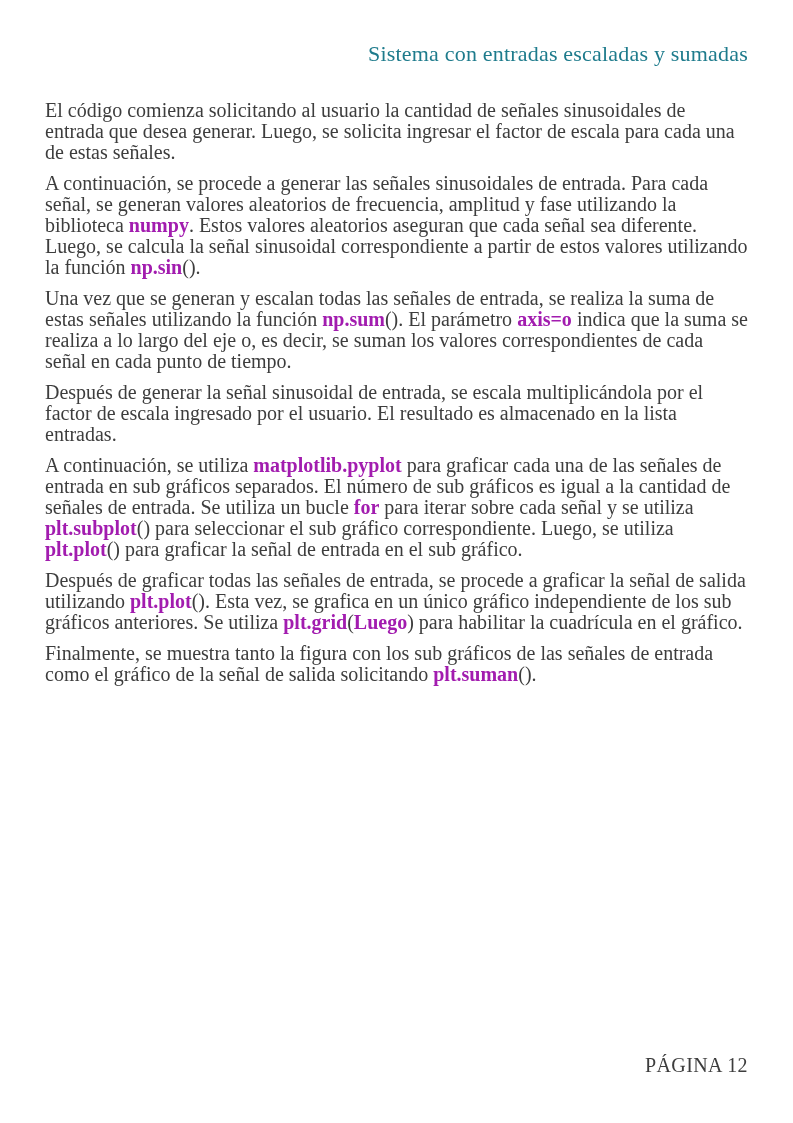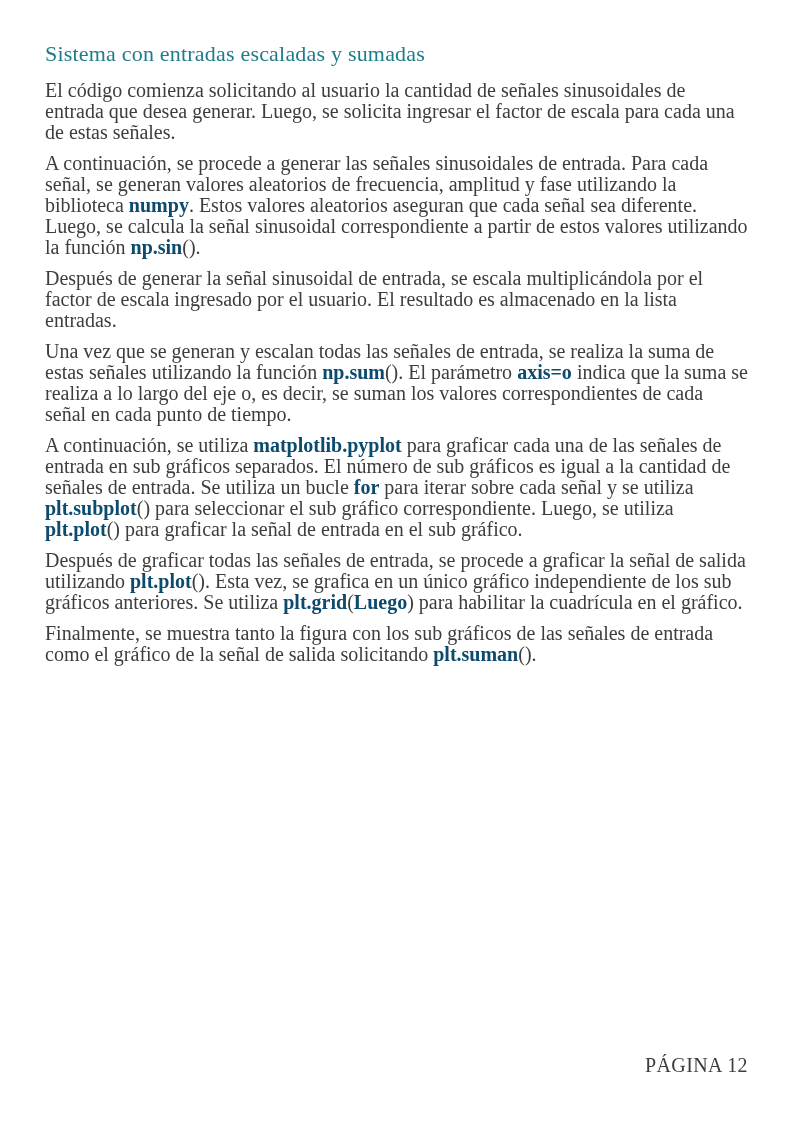--- a/index.html
+++ b/index.html
@@ -12,51 +12,52 @@
     padding: 40px 45px 0 45px;
     font-family: "Liberation Serif", serif;
     overflow: hidden;
   }
   h1.doc-title {
     font-family: "Liberation Serif", serif;
     font-weight: normal;
     font-size: 22px;
     line-height: 28px;
     color: #1e7b8c;
-    margin: 0 0 12px 0;
+    margin: 0 0 32px 0;
     letter-spacing: 0.2px;
+    text-align: right;
   }
   .body-paragraphs p {
     font-size: 20px;
     line-height: 21px;
     color: #3d3d3d;
     margin: 0 0 10px 0;
     text-align: left;
   }
-  .body-paragraphs p b { font-weight: bold; color: #0c4a6e; }
+  .body-paragraphs p b { font-weight: bold; color: #a21caf; }
   .page-footer {
     position: absolute;
     right: 45px;
     bottom: 46px;
     font-size: 20px;
     color: #3d3d3d;
     letter-spacing: 0.4px;
   }
 </style>
 </head>
 <body>
 
 <div class="page">
   <h1 class="doc-title">Sistema con entradas escaladas y sumadas</h1>
 
   <div class="body-paragraphs" id="paragraphs">
       <p><span>El código comienza solicitando al usuario la cantidad de señales sinusoidales de entrada que desea generar. Luego, se solicita ingresar el factor de escala para cada una de estas señales.</span></p>
       <p><span>A continuación, se procede a generar las señales sinusoidales de entrada. Para cada señal, se generan valores aleatorios de frecuencia, amplitud y fase utilizando la biblioteca </span><b>numpy</b><span>. Estos valores aleatorios aseguran que cada señal sea diferente. Luego, se calcula la señal sinusoidal correspondiente a partir de estos valores utilizando la función </span><b>np.sin</b><span>().</span></p>
+      <p><span>Una vez que se generan y escalan todas las señales de entrada, se realiza la suma de estas señales utilizando la función </span><b>np.sum</b><span>(). El parámetro </span><b>axis=o</b><span> indica que la suma se realiza a lo largo del eje o, es decir, se suman los valores correspondientes de cada señal en cada punto de tiempo.</span></p>
       <p><span>Después de generar la señal sinusoidal de entrada, se escala multiplicándola por el factor de escala ingresado por el usuario. El resultado es almacenado en la lista entradas.</span></p>
-      <p><span>Una vez que se generan y escalan todas las señales de entrada, se realiza la suma de estas señales utilizando la función </span><b>np.sum</b><span>(). El parámetro </span><b>axis=o</b><span> indica que la suma se realiza a lo largo del eje o, es decir, se suman los valores correspondientes de cada señal en cada punto de tiempo.</span></p>
       <p><span>A continuación, se utiliza </span><b>matplotlib.pyplot</b><span> para graficar cada una de las señales de entrada en sub gráficos separados. El número de sub gráficos es igual a la cantidad de señales de entrada. Se utiliza un bucle </span><b>for</b><span> para iterar sobre cada señal y se utiliza </span><b>plt.subplot</b><span>() para seleccionar el sub gráfico correspondiente. Luego, se utiliza </span><b>plt.plot</b><span>() para graficar la señal de entrada en el sub  gráfico.</span></p>
       <p><span>Después de graficar todas las señales de entrada, se procede a graficar la señal de salida utilizando </span><b>plt.plot</b><span>(). Esta vez, se grafica en un único gráfico independiente de los sub gráficos anteriores. Se utiliza </span><b>plt.grid</b><span>(</span><b>Luego</b><span>) para habilitar la cuadrícula en el gráfico.</span></p>
       <p><span>Finalmente, se muestra tanto la figura con los sub gráficos de las señales de entrada como el gráfico de la señal de salida solicitando </span><b>plt.suman</b><span>().</span></p>
     </div>
 
   <div class="page-footer">
     <span>PÁGINA 12</span>
   </div>
 </div>
 

